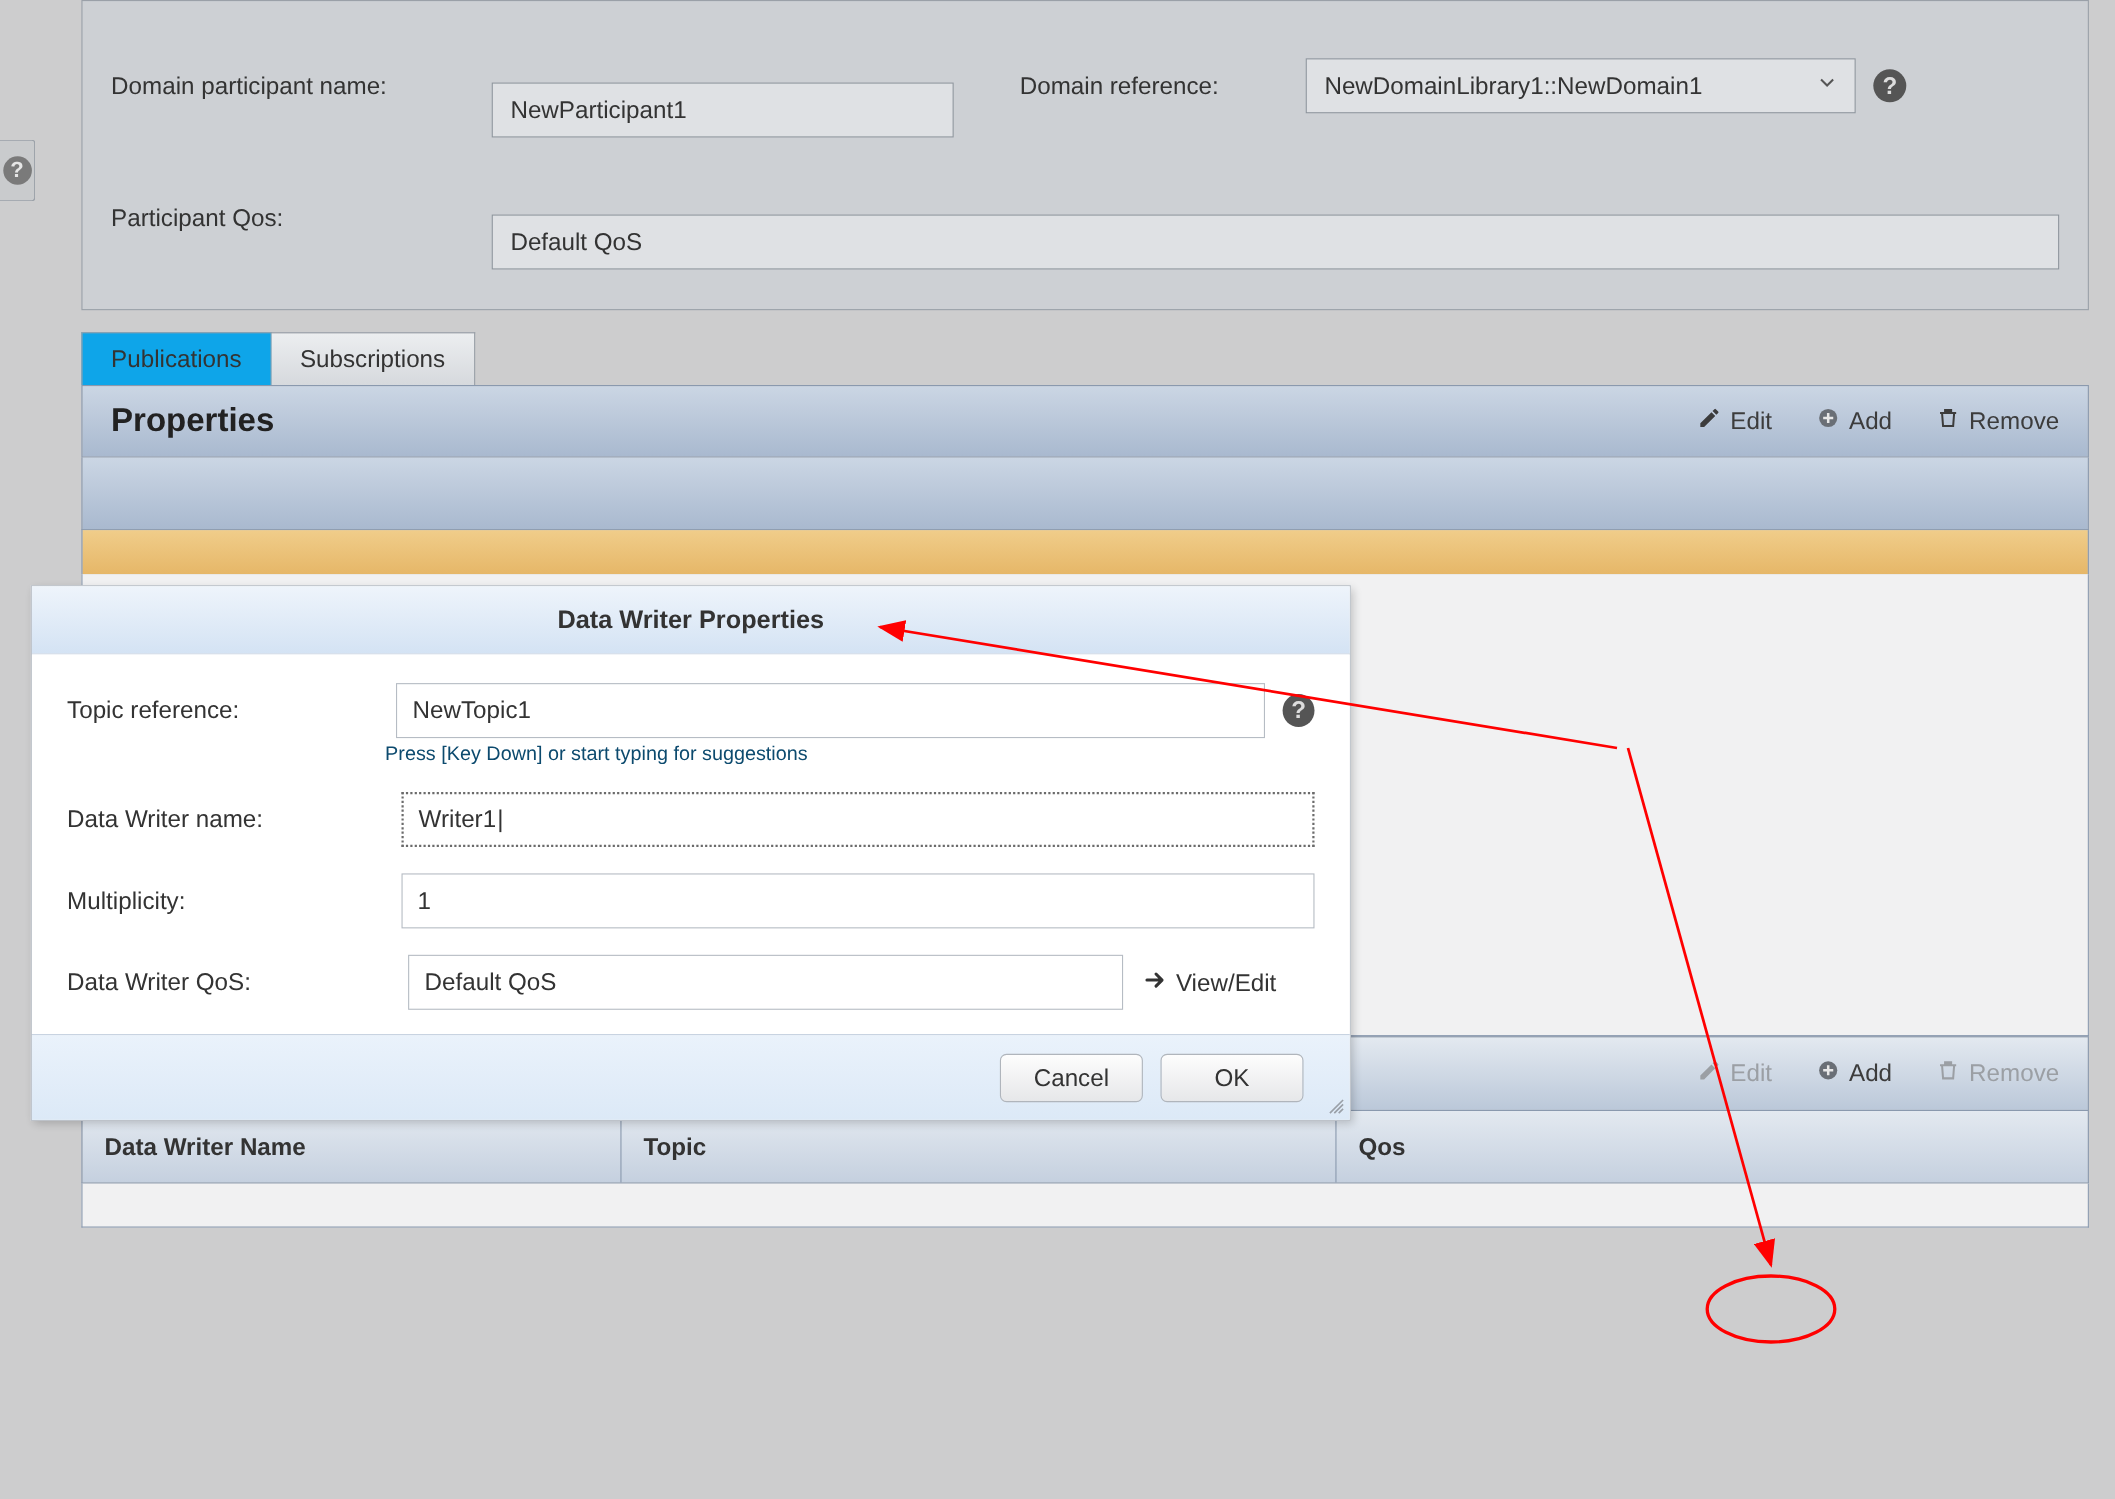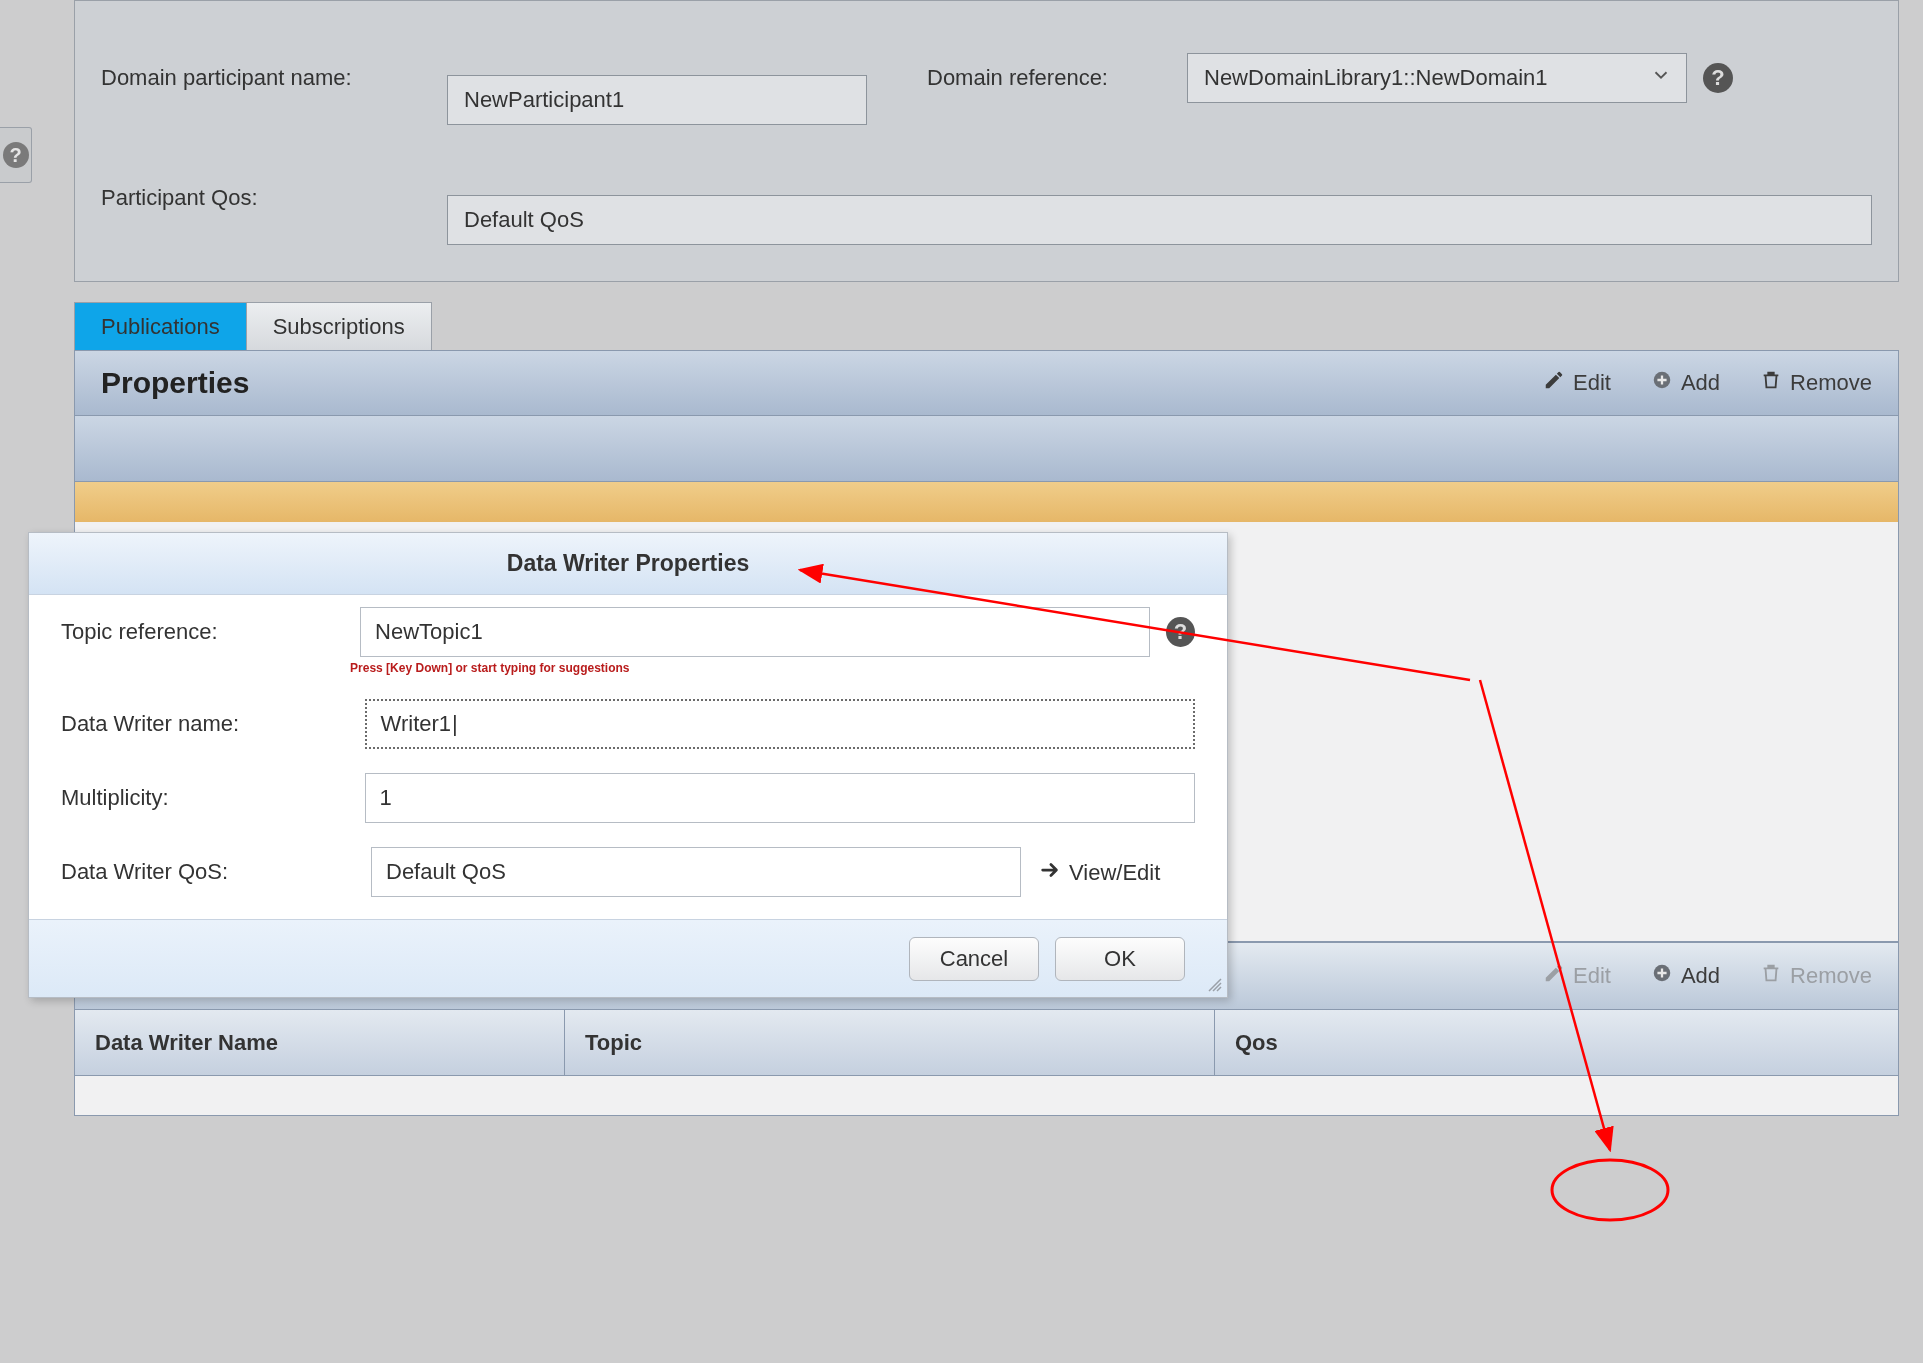--- a/index.html
+++ b/index.html
@@ -109,30 +109,30 @@
   .modal {
     position: absolute; left: 28px; top: 532px; width: 1200px;
     background: #fff; border: 1px solid #b6bcc4;
     box-shadow: 3px 3px 8px rgba(0,0,0,0.2);
   }
   .modal-title-bar {
     height: 62px; background: linear-gradient(#eef4fb, #d4e3f4);
     border-bottom: 1px solid #c8d3e1; display: flex; align-items: center;
     justify-content: center; font-weight: bold; font-size: 23px;
   }
-  .modal-body { padding: 12px 32px 10px 32px; background: #fff; }
+  .modal-body { padding: 26px 32px 10px 32px; background: #fff; }
   .m-row { display: flex; align-items: flex-start; margin-bottom: 24px; }
   .m-label { width: 300px; padding-top: 12px; font-size: 22px; }
   .m-field-col { display: flex; flex-direction: column; }
   .m-input {
     width: 790px; height: 50px; border: 1px solid #b6bcc4; padding: 0 14px;
     font-size: 22px; display: flex; align-items: center; margin-left: 10px;
   }
   .m-input.focus { border: 2px dotted #6b6b6b; }
-  .m-hint { font-size: 12px; color: #b91c1c; margin-top: 4px; font-weight: bold; }
+  .m-hint { font-size: 18px; color: #0c4a6e; margin-top: 4px; }
   .m-input.narrow { width: 650px; }
   .view-edit { margin-left: 18px; display: flex; align-items: center; gap: 8px; font-size: 22px; color: #333; padding-top: 12px; cursor: pointer; }
 
   .modal-footer {
     height: 78px; background: linear-gradient(#eaf2fb, #dce9f7);
     border-top: 1px solid #c8d3e1; display: flex; align-items: center;
     justify-content: flex-end; gap: 16px; padding-right: 42px; position: relative;
   }
   .mbtn {
     min-width: 130px; height: 44px; border: 1px solid #b0b5bc; border-radius: 6px;

